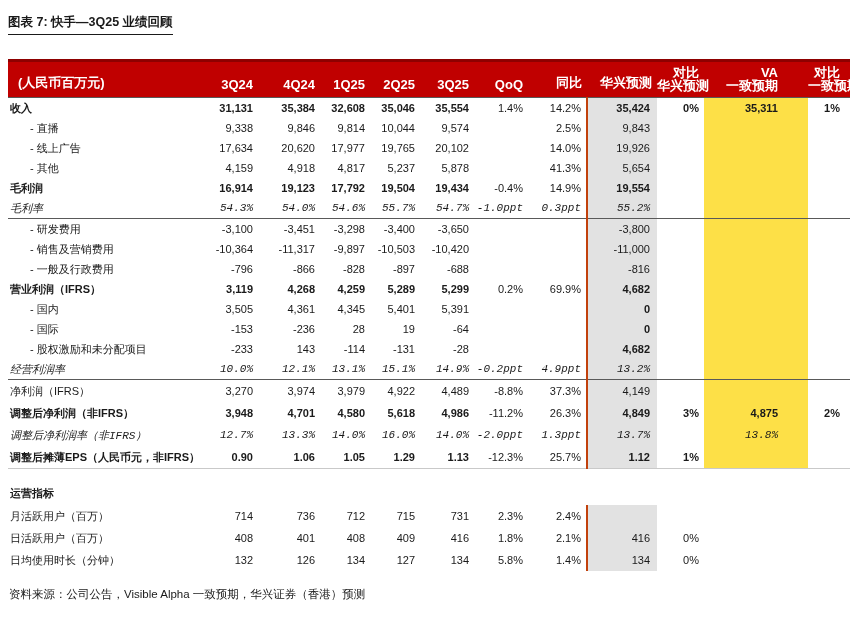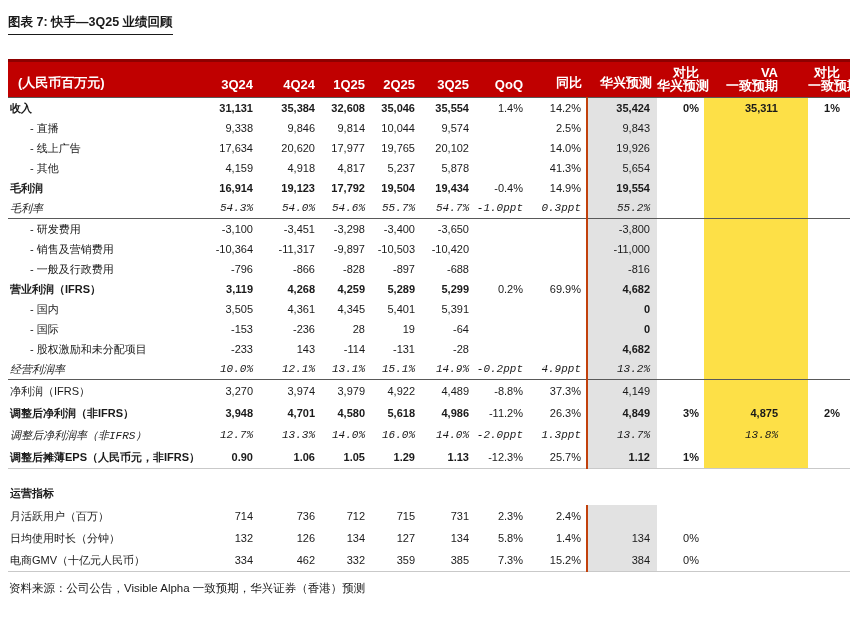--- a/index.html
+++ b/index.html
@@ -49,21 +49,21 @@
   .b { font-weight: bold; }
   .it { font-style: italic; font-family: Liberation Mono, monospace; }
 
   tr.tall td { height: 22px; }
   tr.ops td { height: 22px; }
   tr.end-dark td { border-bottom: 1.2px solid #595959; }
   tr.end-light td { border-bottom: 1px solid #c9c9c9; }
   tr.spacer td { height: 12px; }
   tr.sect td { height: 24px; font-weight: bold; }
 
-  .source { font-size: 11.5px; margin-top: 9px; padding-left: 1px; white-space: nowrap; }
+  .source { font-size: 11.5px; margin-top: 16px; padding-left: 1px; white-space: nowrap; }
 </style>
 </head>
 <body>
 
 <div class="page">
 
   <div class="title">图表 7: 快手—3Q25 业绩回顾</div>
 
   <table class="fin">
     <colgroup>
@@ -372,45 +372,45 @@
           <td class="">715</td>
           <td class="">731</td>
           <td class="">2.3%</td>
           <td class="">2.4%</td>
           <td class="hx"></td>
           <td class=""></td>
           <td class="va-col"></td>
           <td class="cmp2-col"></td>
         </tr>
         <tr class="ops">
+          <td class="lbl">日活跃用户（百万）</td>
+          <td class="">408</td>
+          <td class="">401</td>
+          <td class="">408</td>
+          <td class="">409</td>
+          <td class="">416</td>
+          <td class="">1.8%</td>
+          <td class="">2.1%</td>
+          <td class="hx">416</td>
+          <td class="">0%</td>
+          <td class="va-col"></td>
+          <td class="cmp2-col"></td>
+        </tr>
+        <tr class="ops">
           <td class="lbl">日均使用时长（分钟）</td>
           <td class="">132</td>
           <td class="">126</td>
           <td class="">134</td>
           <td class="">127</td>
           <td class="">134</td>
           <td class="">5.8%</td>
           <td class="">1.4%</td>
           <td class="hx">134</td>
           <td class="">0%</td>
           <td class="va-col"></td>
           <td class="cmp2-col"></td>
         </tr>
-        <tr class="ops end-light">
-          <td class="lbl">电商GMV（十亿元人民币）</td>
-          <td class="">334</td>
-          <td class="">462</td>
-          <td class="">332</td>
-          <td class="">359</td>
-          <td class="">385</td>
-          <td class="">7.3%</td>
-          <td class="">15.2%</td>
-          <td class="hx">384</td>
-          <td class="">0%</td>
-          <td class="va-col"></td>
-          <td class="cmp2-col"></td>
-        </tr>
       </tbody>
   </table>
 
   <div class="source">资料来源：公司公告，Visible Alpha 一致预期，华兴证券（香港）预测</div>
 
 </div>
 
 </body></html>

